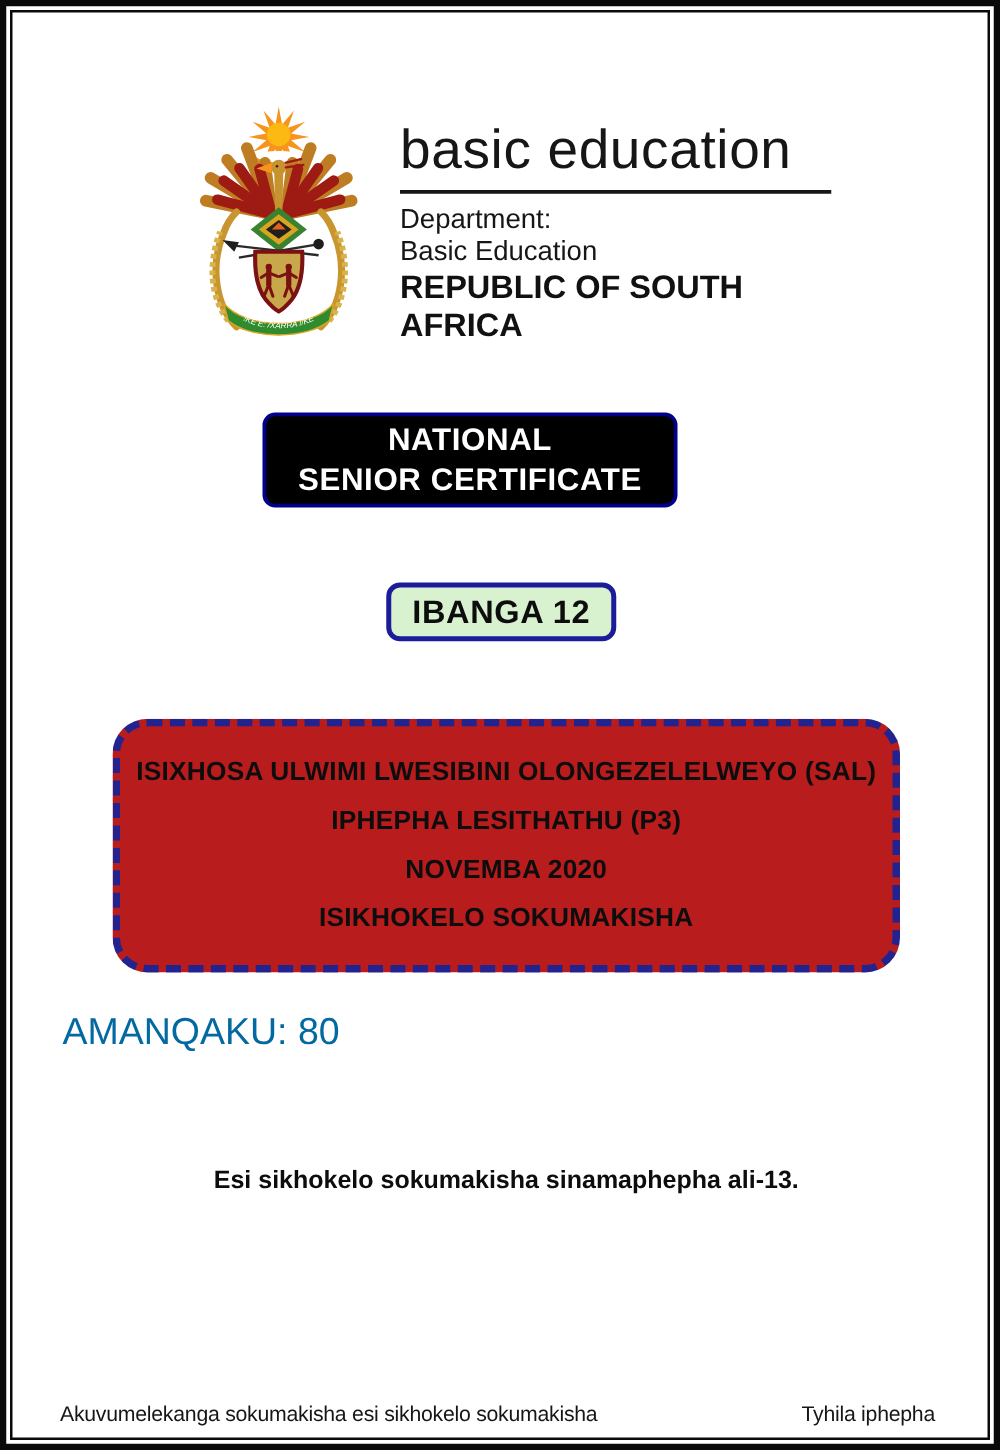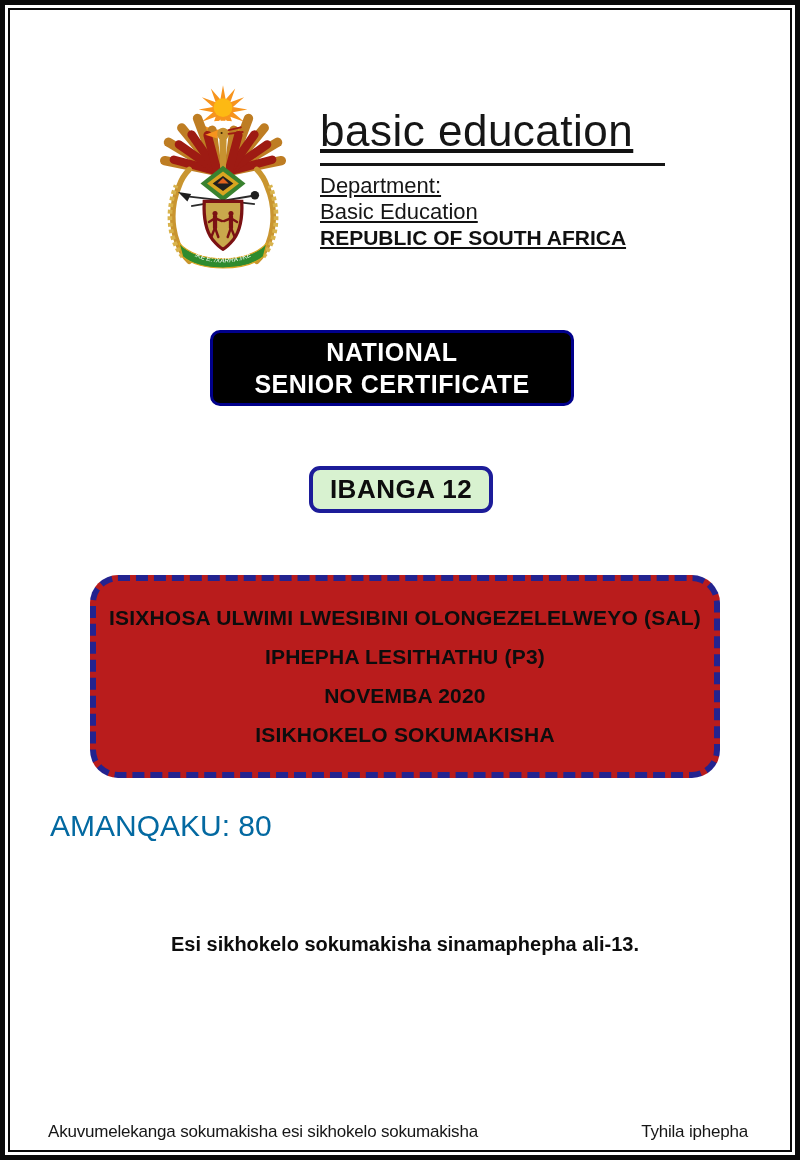--- a/index.html
+++ b/index.html
@@ -15,33 +15,33 @@
   }
   .inner-frame{
     position:absolute;inset:3px;
     border:2px solid #0a0a0a;
     pointer-events:none;
   }
   .coat{
     position:absolute;left:143px;top:72px;width:150px;height:200px;
   }
   .brand-block{
-    position:absolute;left:315px;top:104px;width:360px;text-decoration:underline;
+    position:absolute;left:315px;top:93px;width:360px;
   }
   .brand-name{
     font-size:44px;font-weight:400;letter-spacing:0.5px;color:#161616;
     line-height:1.0;
   }
   .brand-rule{
     width:345px;height:3px;background:#161616;margin-top:10px;margin-bottom:7px;
   }
   .dept-line{font-size:22px;line-height:1.18;color:#161616;}
-  .dept-country{font-size:21px;font-weight:700;line-height:1.2;color:#111;}
+  .dept-country{font-size:26px;font-weight:700;line-height:1.2;color:#111;}
   .nsc-banner{
-    position:absolute;left:205px;top:325px;width:364px;height:76px;
+    position:absolute;left:205px;top:325px;width:332px;height:76px;
     box-sizing:border-box;
     background:#000000;
     border:3px solid #00008B;
     border-radius:10px;
     display:flex;flex-direction:column;align-items:center;justify-content:center;
     color:#ffffff;font-weight:700;font-size:25px;line-height:1.3;letter-spacing:0.5px;
     text-align:center;
   }
   .grade-badge{
     position:absolute;left:304px;top:461px;width:184px;height:47px;

